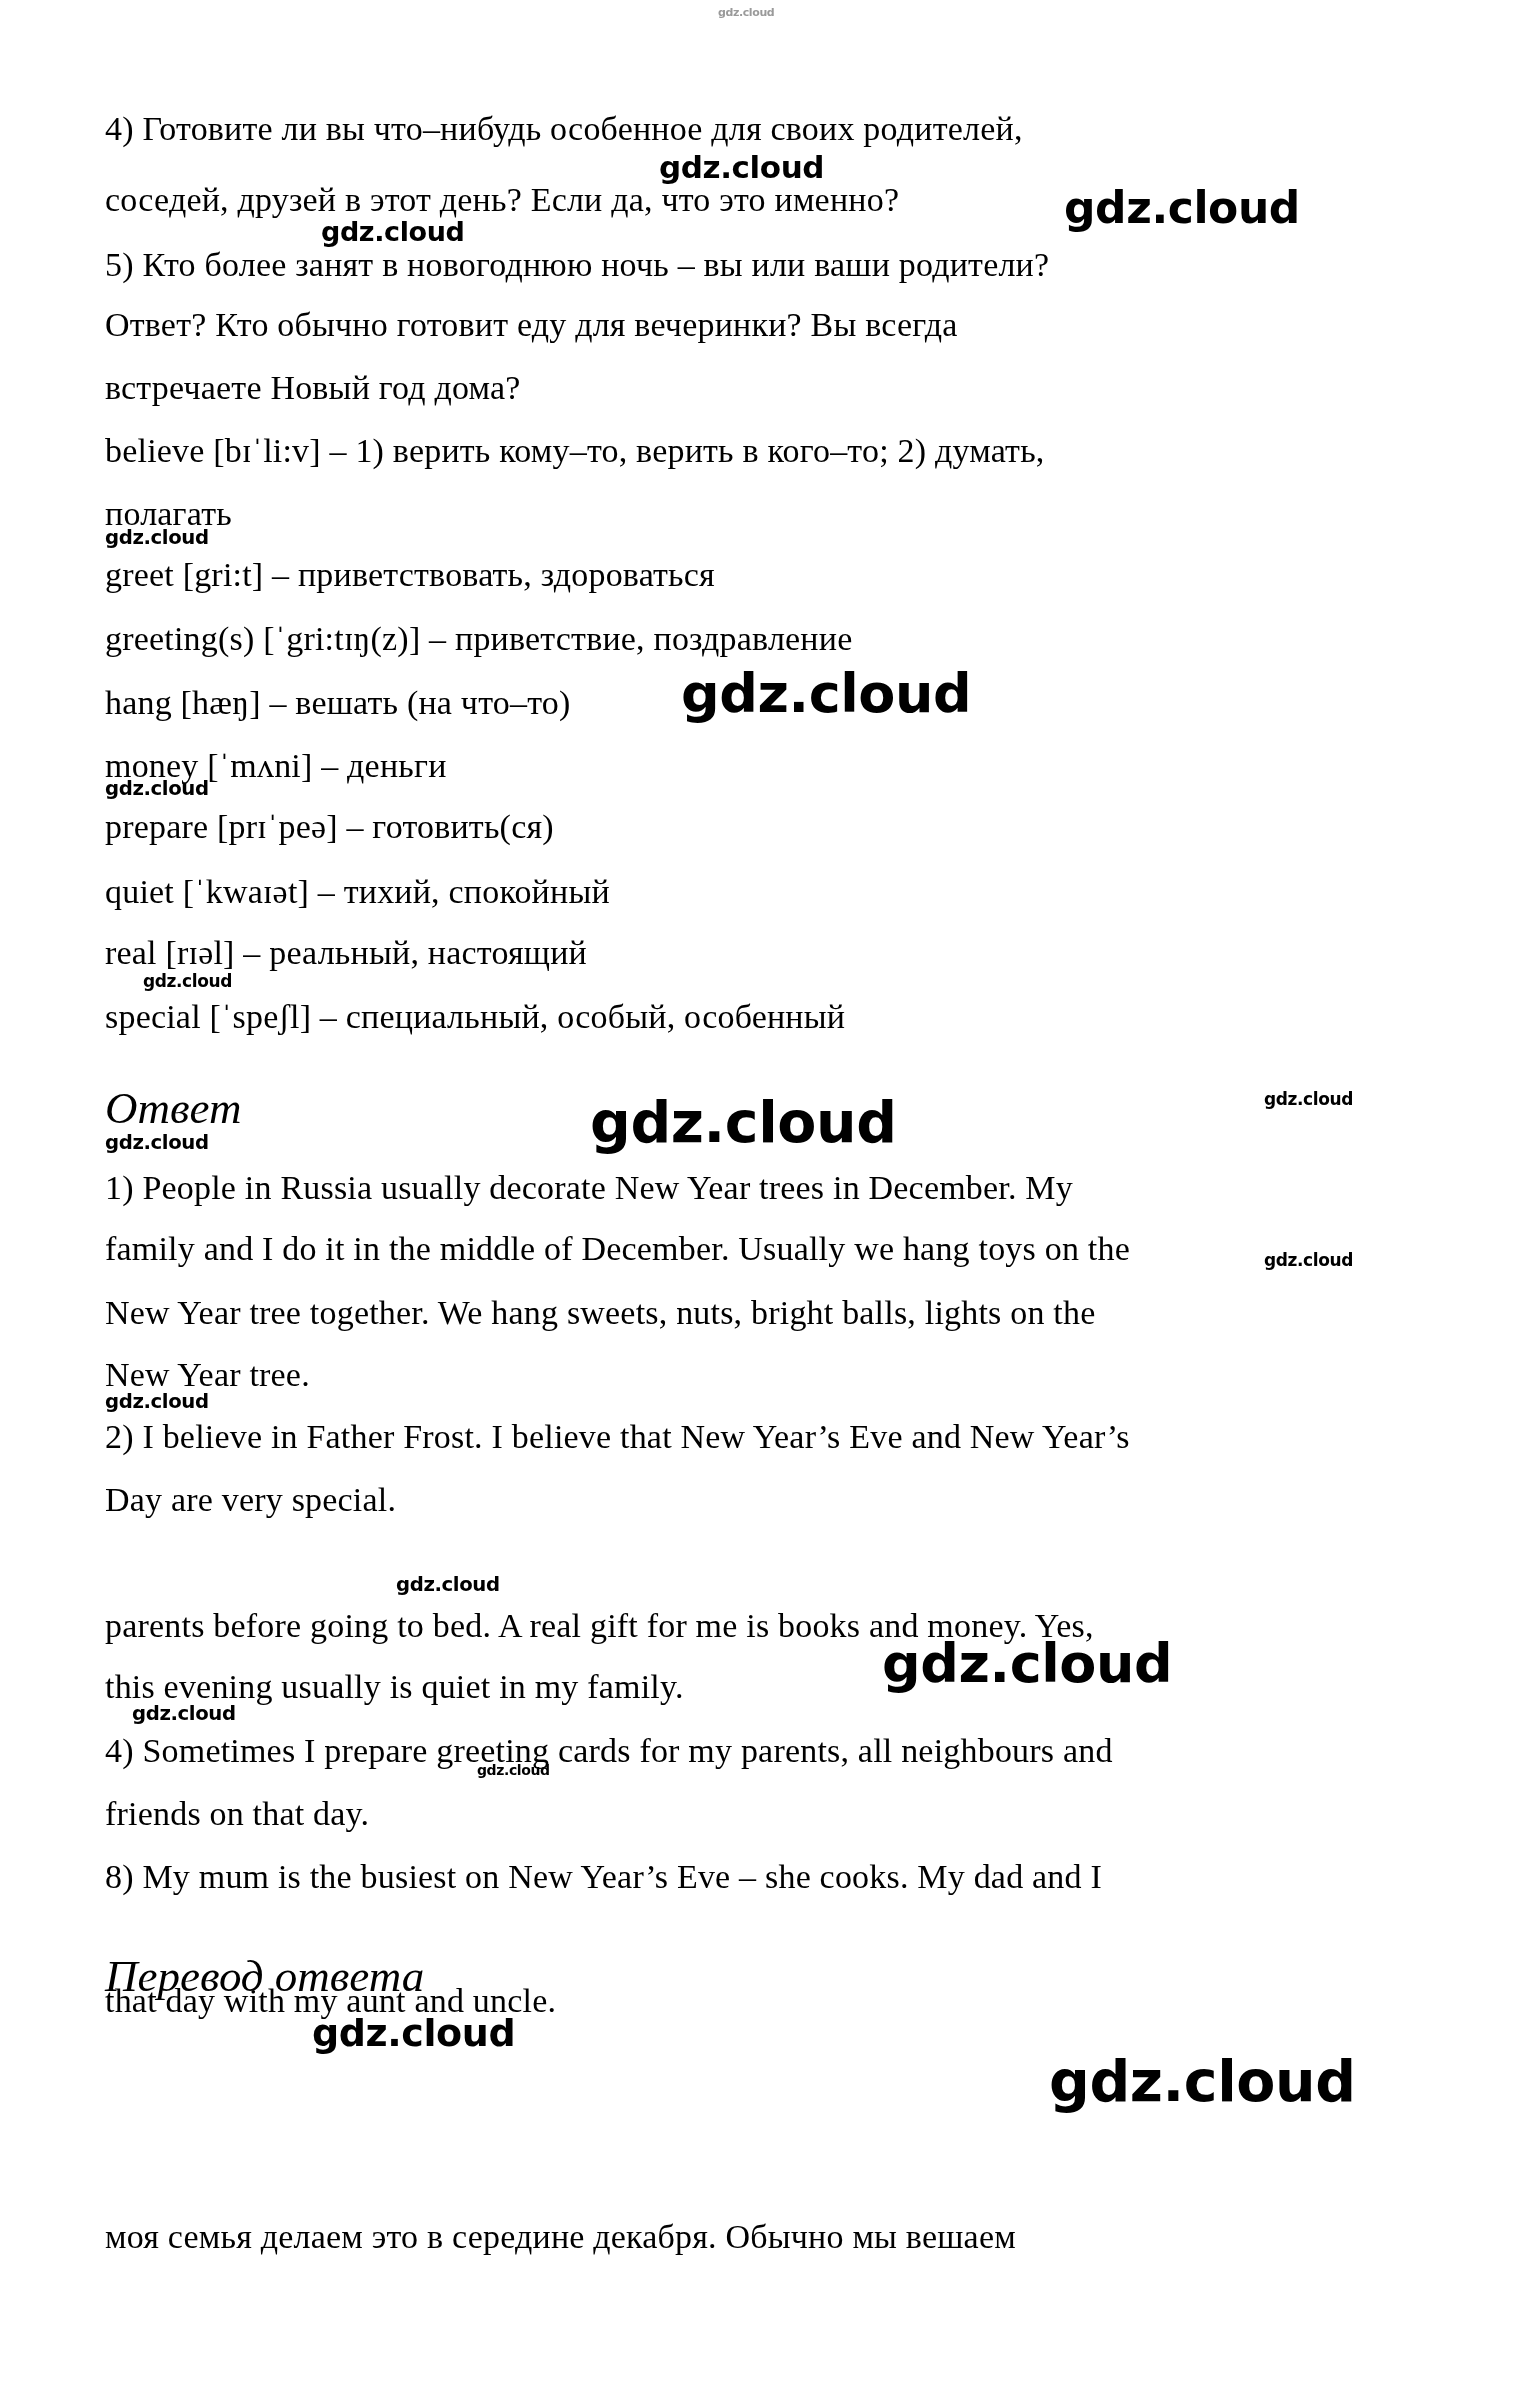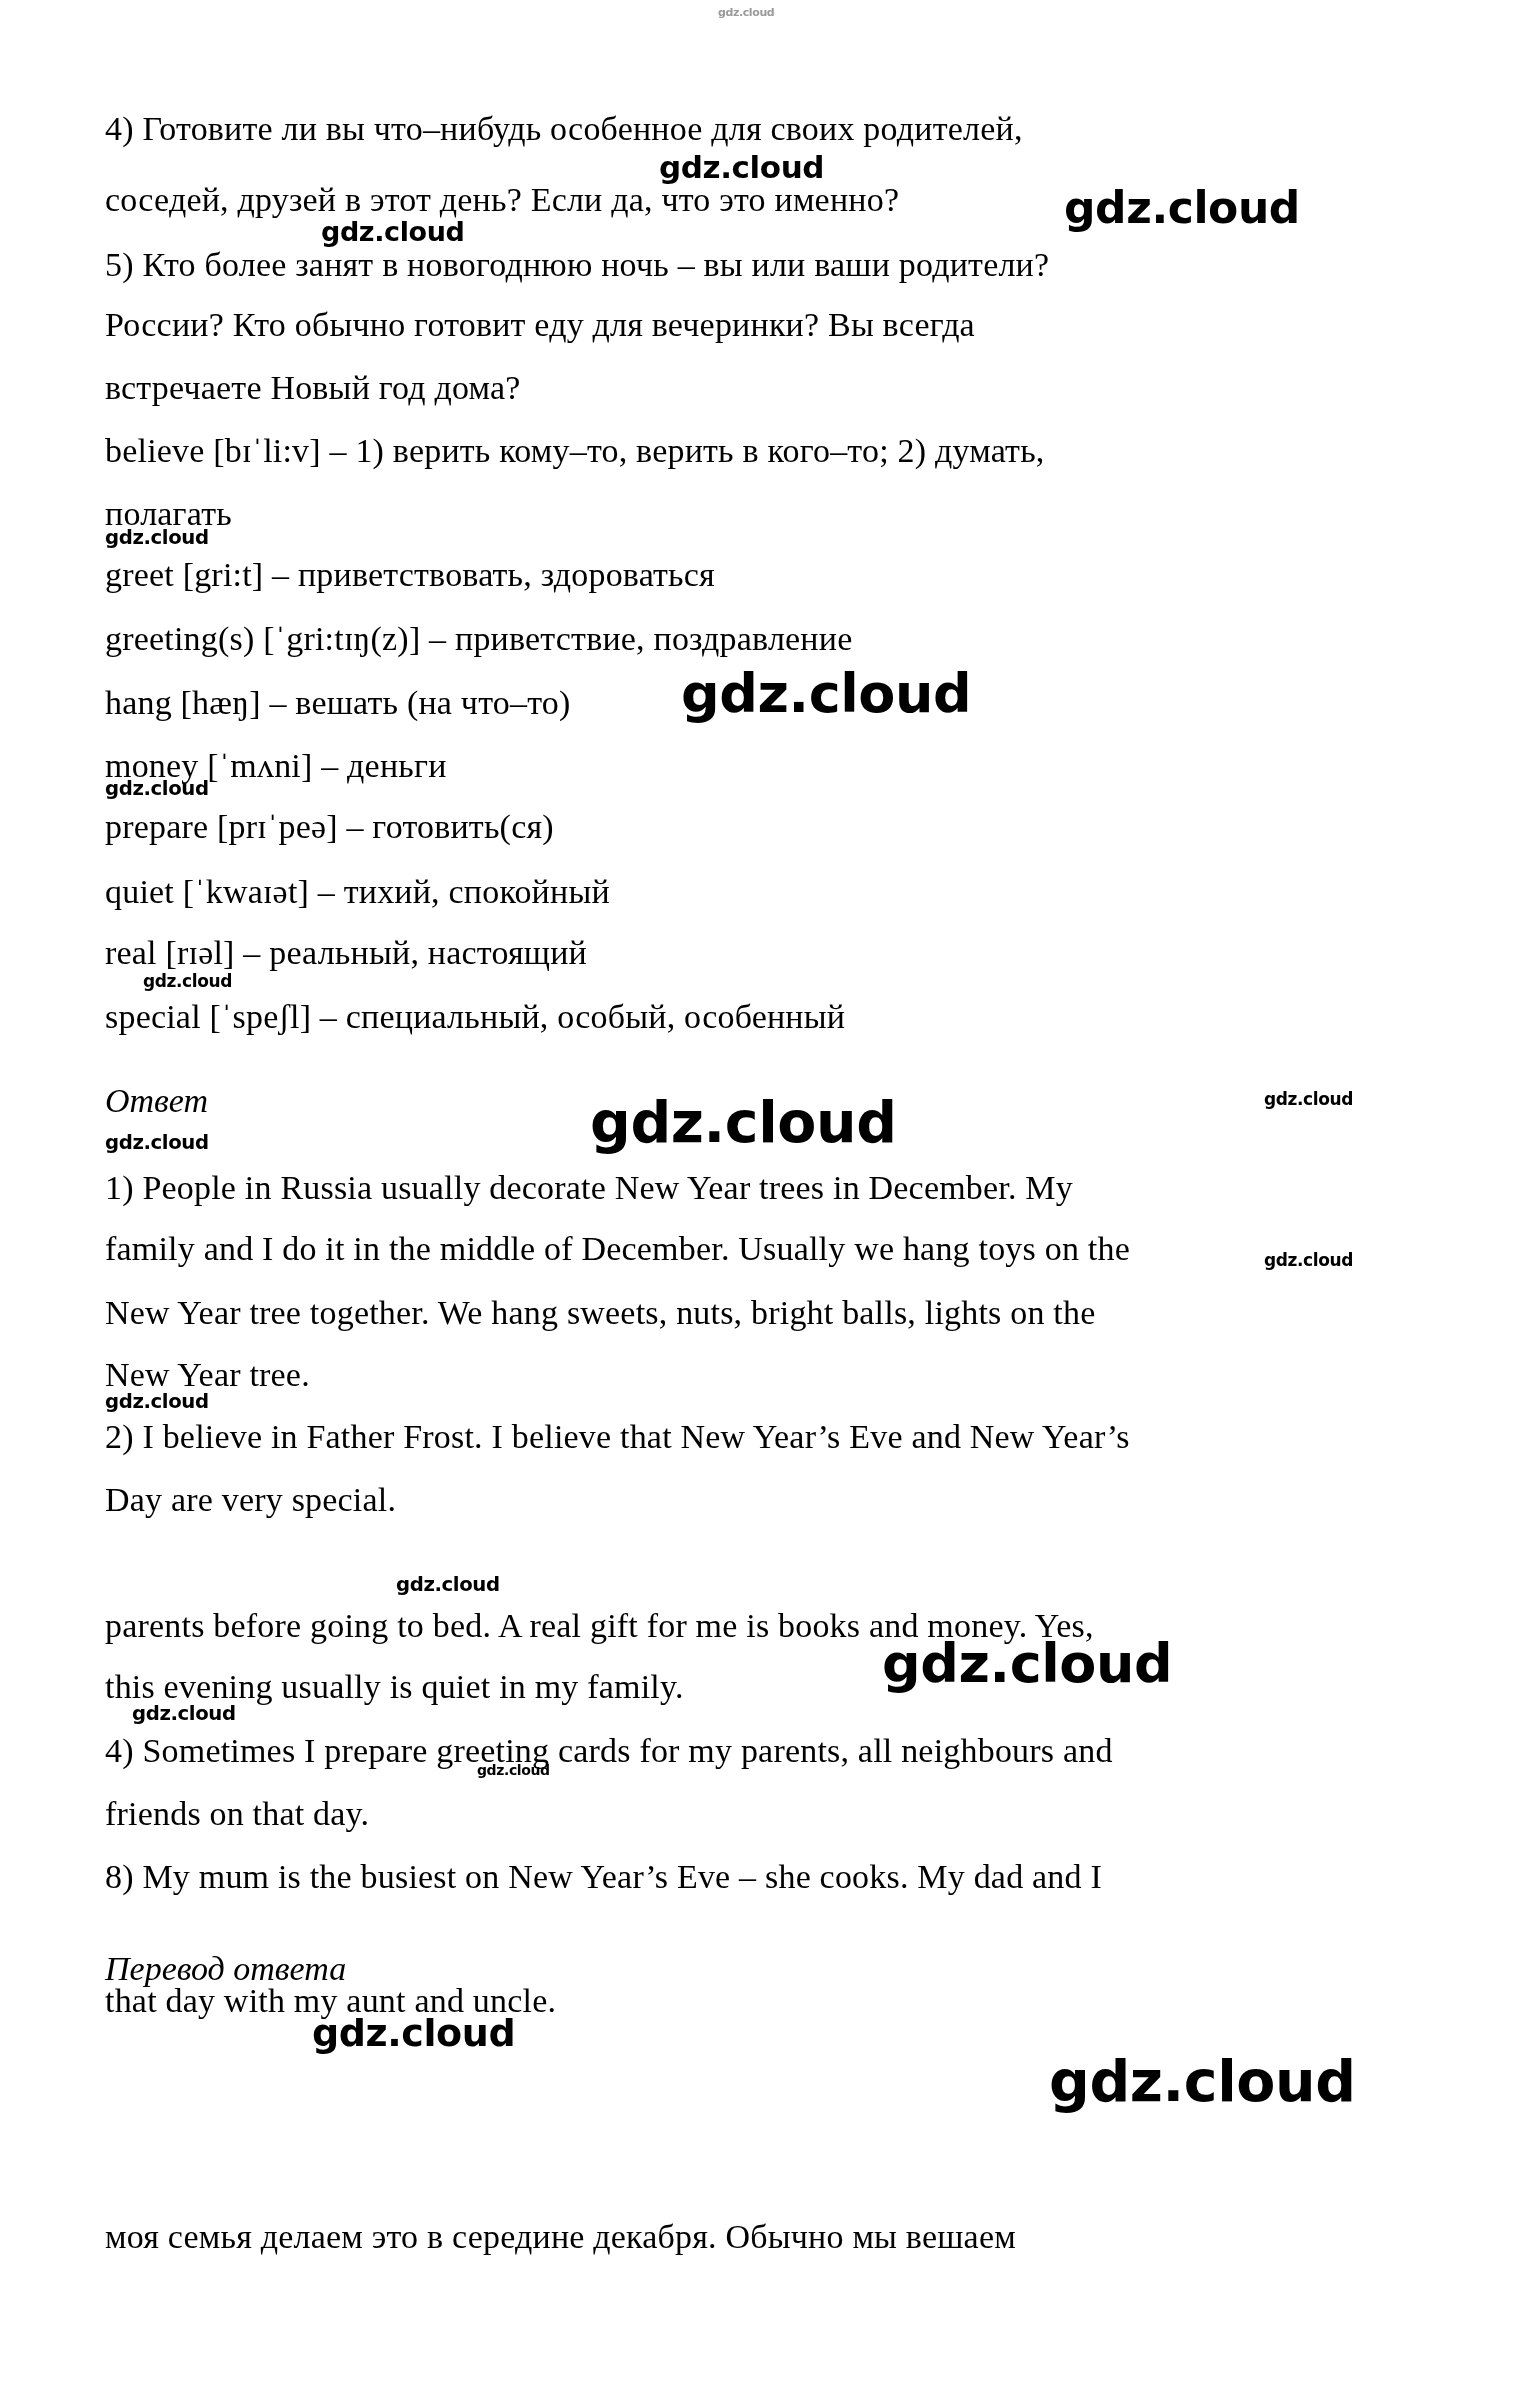--- a/index.html
+++ b/index.html
@@ -17,21 +17,21 @@
     left: 105px;
     font-size: 34px;
     line-height: 1.2;
     white-space: nowrap;
     letter-spacing: 0.2px;
     color: #000000;
   }
   .heading {
     position: absolute;
     left: 105px;
-    font-size: 34px;
+    font-size: 45px;
     font-style: italic;
     white-space: nowrap;
     color: #000000;
     text-align: right;
   }
   .wm {
     position: absolute;
     font-family: "DejaVu Sans", sans-serif;
     font-weight: 700;
     color: #000000;
@@ -41,21 +41,21 @@
   .wm-light { color: #9a9a9a; }
 </style>
 </head>
 <body>
 
 <div class="page">
 
   <div class="line" style="top:109px">4) Готовите ли вы что–нибудь особенное для своих родителей,</div>
   <div class="line" style="top:180px">соседей, друзей в этот день? Если да, что это именно?</div>
   <div class="line" style="top:245px">5) Кто более занят в новогоднюю ночь – вы или ваши родители?</div>
-  <div class="line" style="top:305px">России? Кто обычно готовит еду для вечеринки? Вы всегда</div>
+  <div class="line" style="top:305px">Ответ? Кто обычно готовит еду для вечеринки? Вы всегда</div>
   <div class="line" style="top:368px">встречаете Новый год дома?</div>
 
   <div class="line" style="top:431px">believe [bɪˈli:v] – 1) верить кому–то, верить в кого–то; 2) думать,</div>
   <div class="line" style="top:494px">полагать</div>
   <div class="line" style="top:555px">greet [gri:t] – приветствовать, здороваться</div>
   <div class="line" style="top:619px">greeting(s) [ˈgri:tɪŋ(z)] – приветствие, поздравление</div>
   <div class="line" style="top:683px">hang [hæŋ] – вешать (на что–то)</div>
   <div class="line" style="top:746px">money [ˈmʌni] – деньги</div>
   <div class="line" style="top:807px">prepare [prɪˈpeə] – готовить(ся)</div>
   <div class="line" style="top:872px">quiet [ˈkwaɪət] – тихий, спокойный</div>

